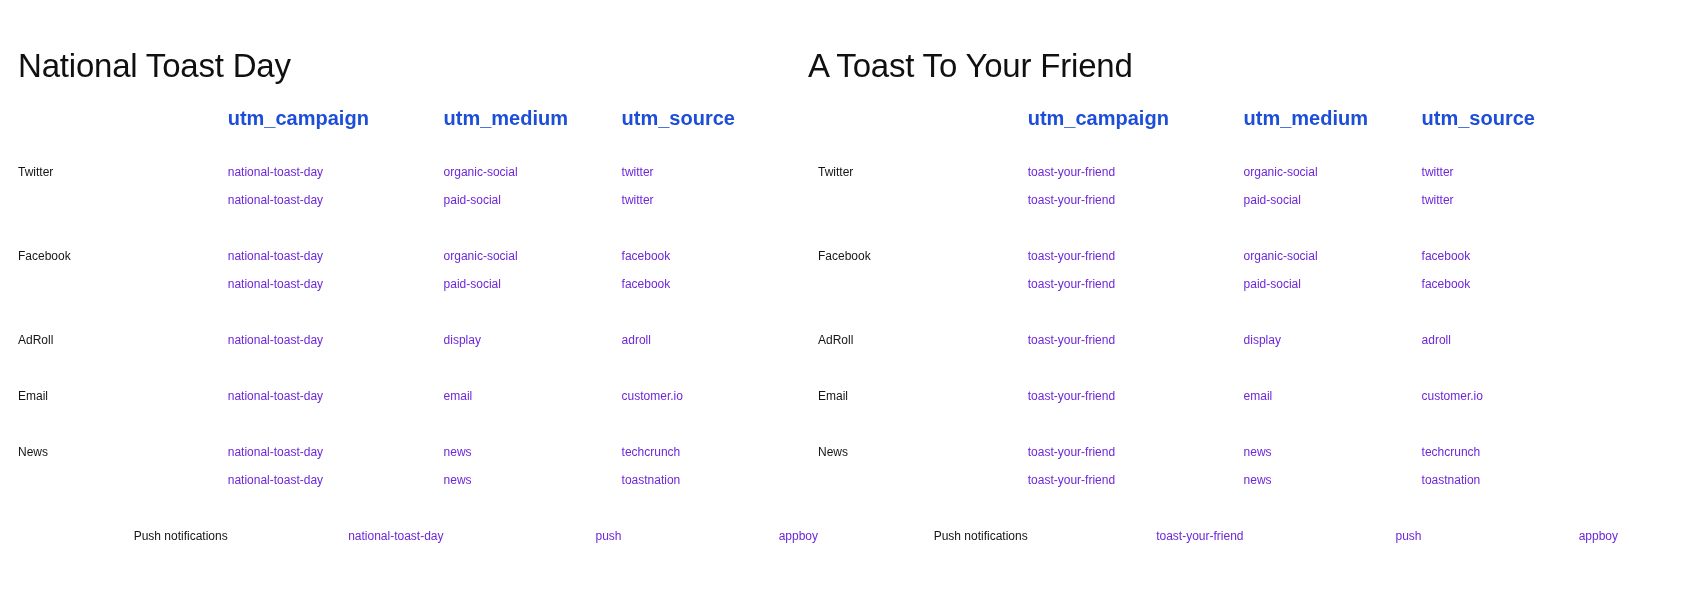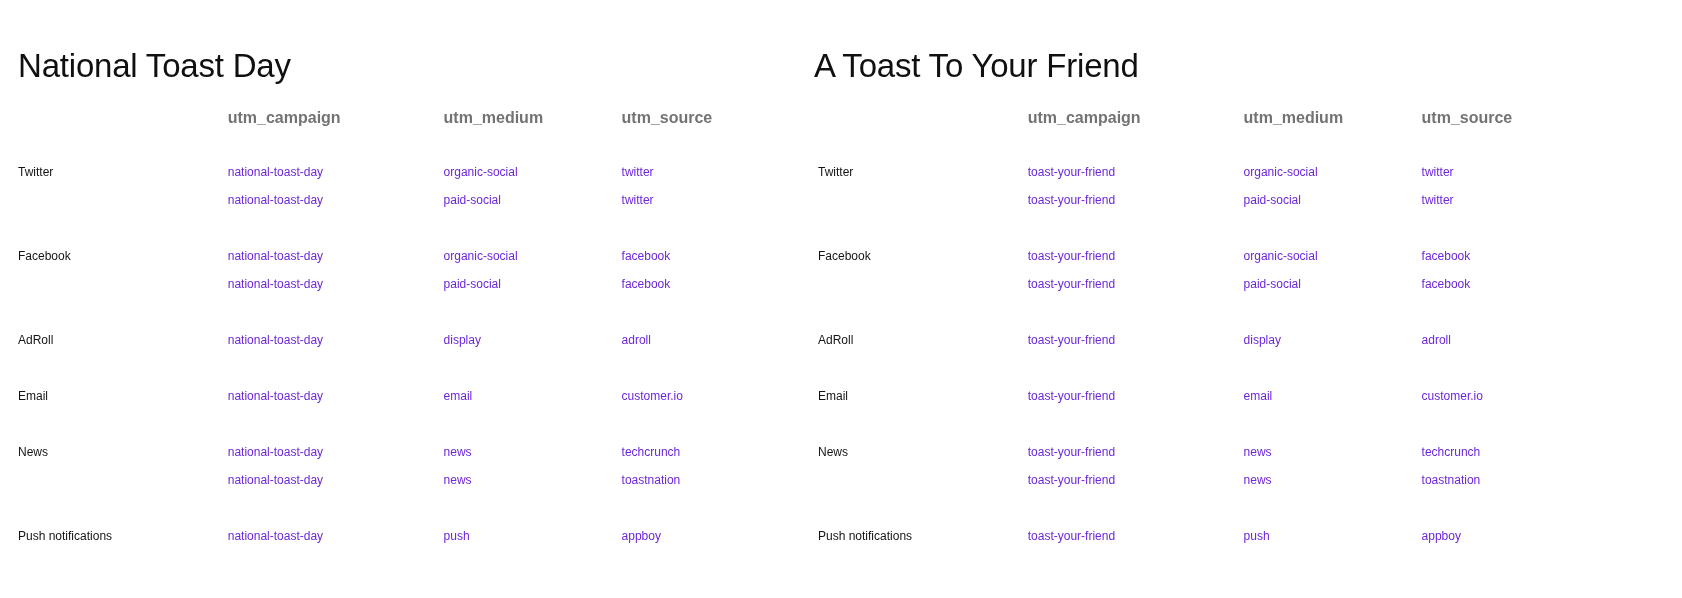--- a/index.html
+++ b/index.html
@@ -63,22 +63,22 @@
   }
 
   
   .col-label    { width: 205px; }
   .col-campaign { width: 211px; }
   .col-medium   { width: 174px; }
   .col-source   { width: 192px; }
 
   .table thead th {
     font-weight: 700;
-    color: #737373;
-    font-size: 16px;
+    color: #1d4ed8;
+    font-size: 20px;
     padding-bottom: 26px;
     letter-spacing: 0px;
   }
   .table thead th.col-label { font-weight: 700; }
 
   .row-label {
     font-weight: 700;
     color: #151515;
     font-size: 18.5px;
     white-space: nowrap;
@@ -87,20 +87,21 @@
   .cell-value {
     color: #6d28d9;
     white-space: nowrap;
   }
 
   .table tbody tr > td {
     padding-bottom: 28px;
   }
   .table tbody tr:last-child > td {
     padding-bottom: 0;
+    text-align: right;
   }
 
   .vstack {
     display: block;
   }
   .vstack > span {
     display: block;
     line-height: 28px;
     white-space: nowrap;
   }
@@ -237,21 +238,21 @@
               <span class="vstack">
                 <span>appboy</span>
               </span>
             </td>
           </tr>
         </tbody>
     </table>
   </section>
 
   <section class="panel panel-right">
-    <h1 class="panel-title" style="left:14px;text-align:right;">A Toast To Your Friend</h1>
+    <h1 class="panel-title" style="left:8px;text-align:right;">A Toast To Your Friend</h1>
     <table class="table" style="margin-left:18px;">
       <thead>
         <tr>
           <th class="col-label"></th>
           <th class="col-campaign">utm_campaign</th>
           <th class="col-medium">utm_medium</th>
           <th class="col-source">utm_source</th>
         </tr>
       </thead>
       <tbody>

